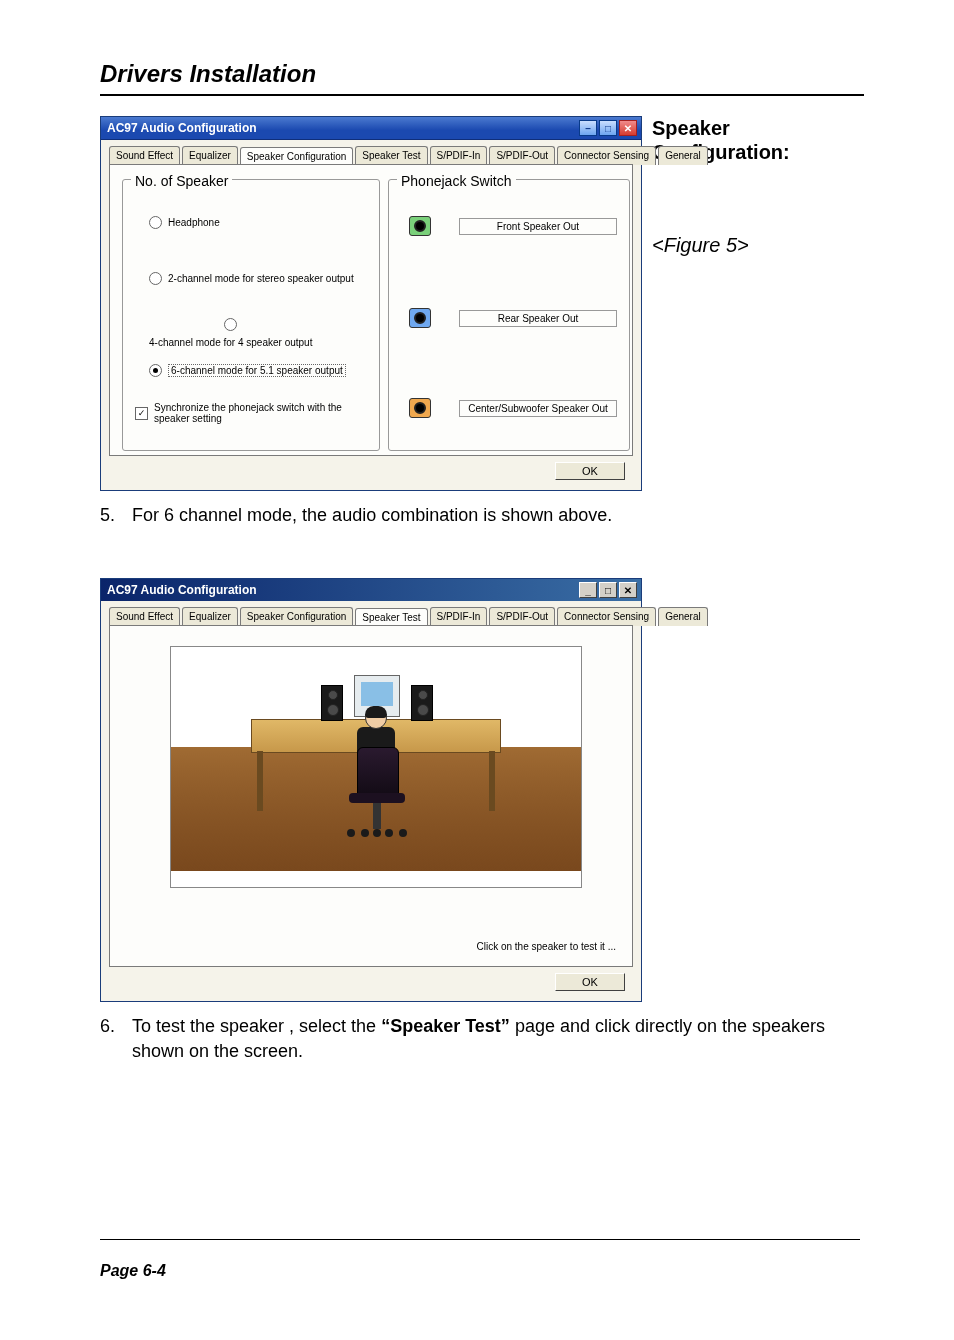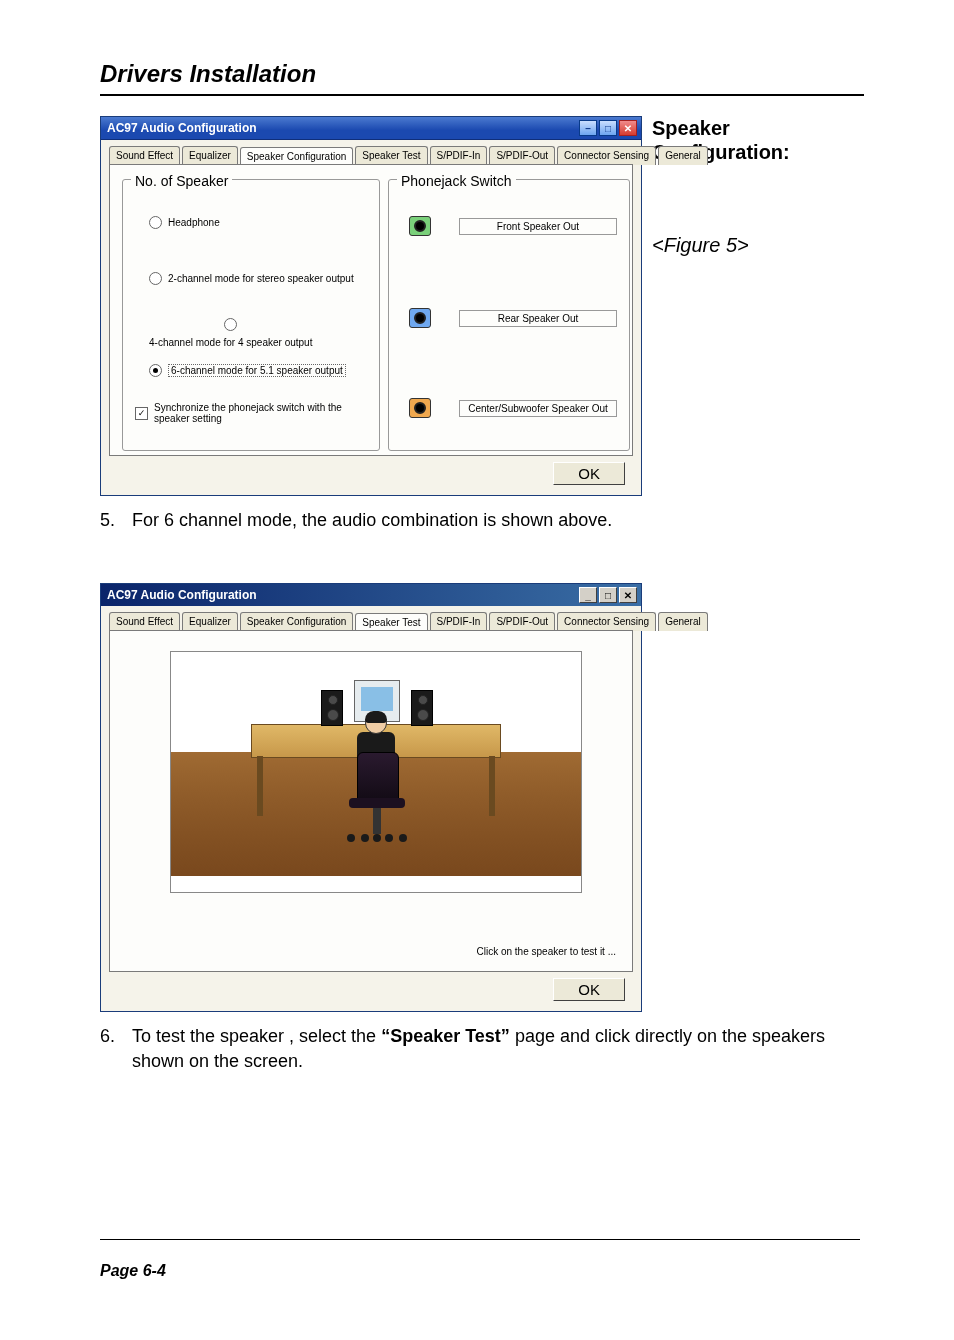--- a/index.html
+++ b/index.html
@@ -169,21 +169,21 @@
   .ok-row {
     display:flex; justify-content:flex-end;
     padding: 6px 8px 2px 0;
   }
   .btn {
     min-width: 70px;
     padding: 2px 24px;
     border: 1px solid #404040;
     border-top-color:#fff; border-left-color:#fff;
     background:#ece9d8;
-    font-size:15px;
+    font-size:11px;
   }
   
   .illus-wrap {
     position:absolute;
     left:60px; top:20px;
     width: 410px; height: 240px;
     border:1px solid #888;
     background:#fff;
     overflow:hidden;
   }

